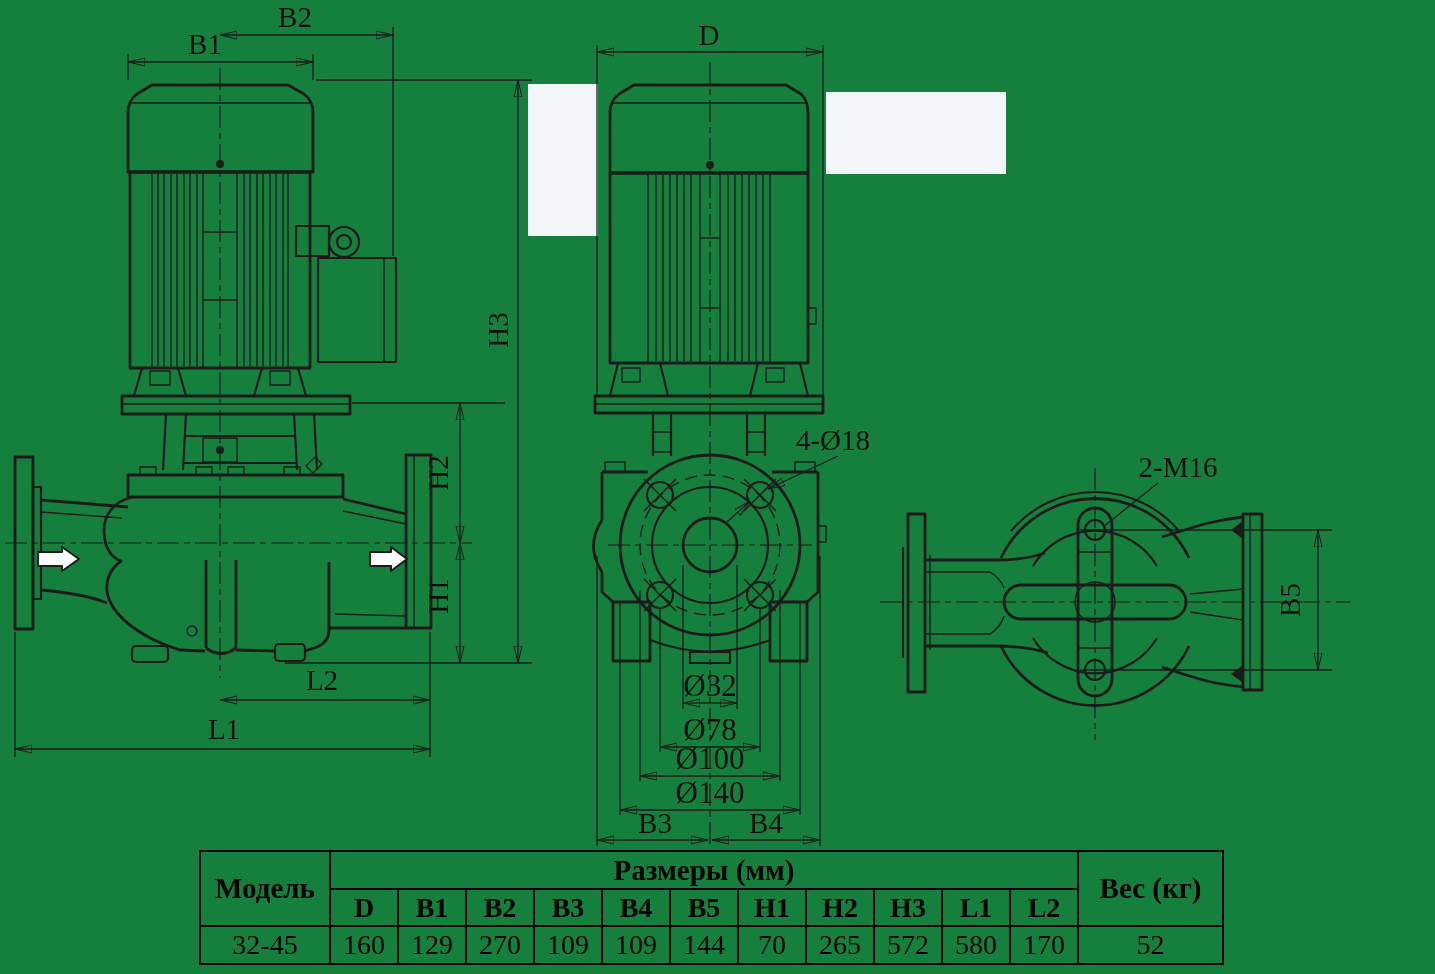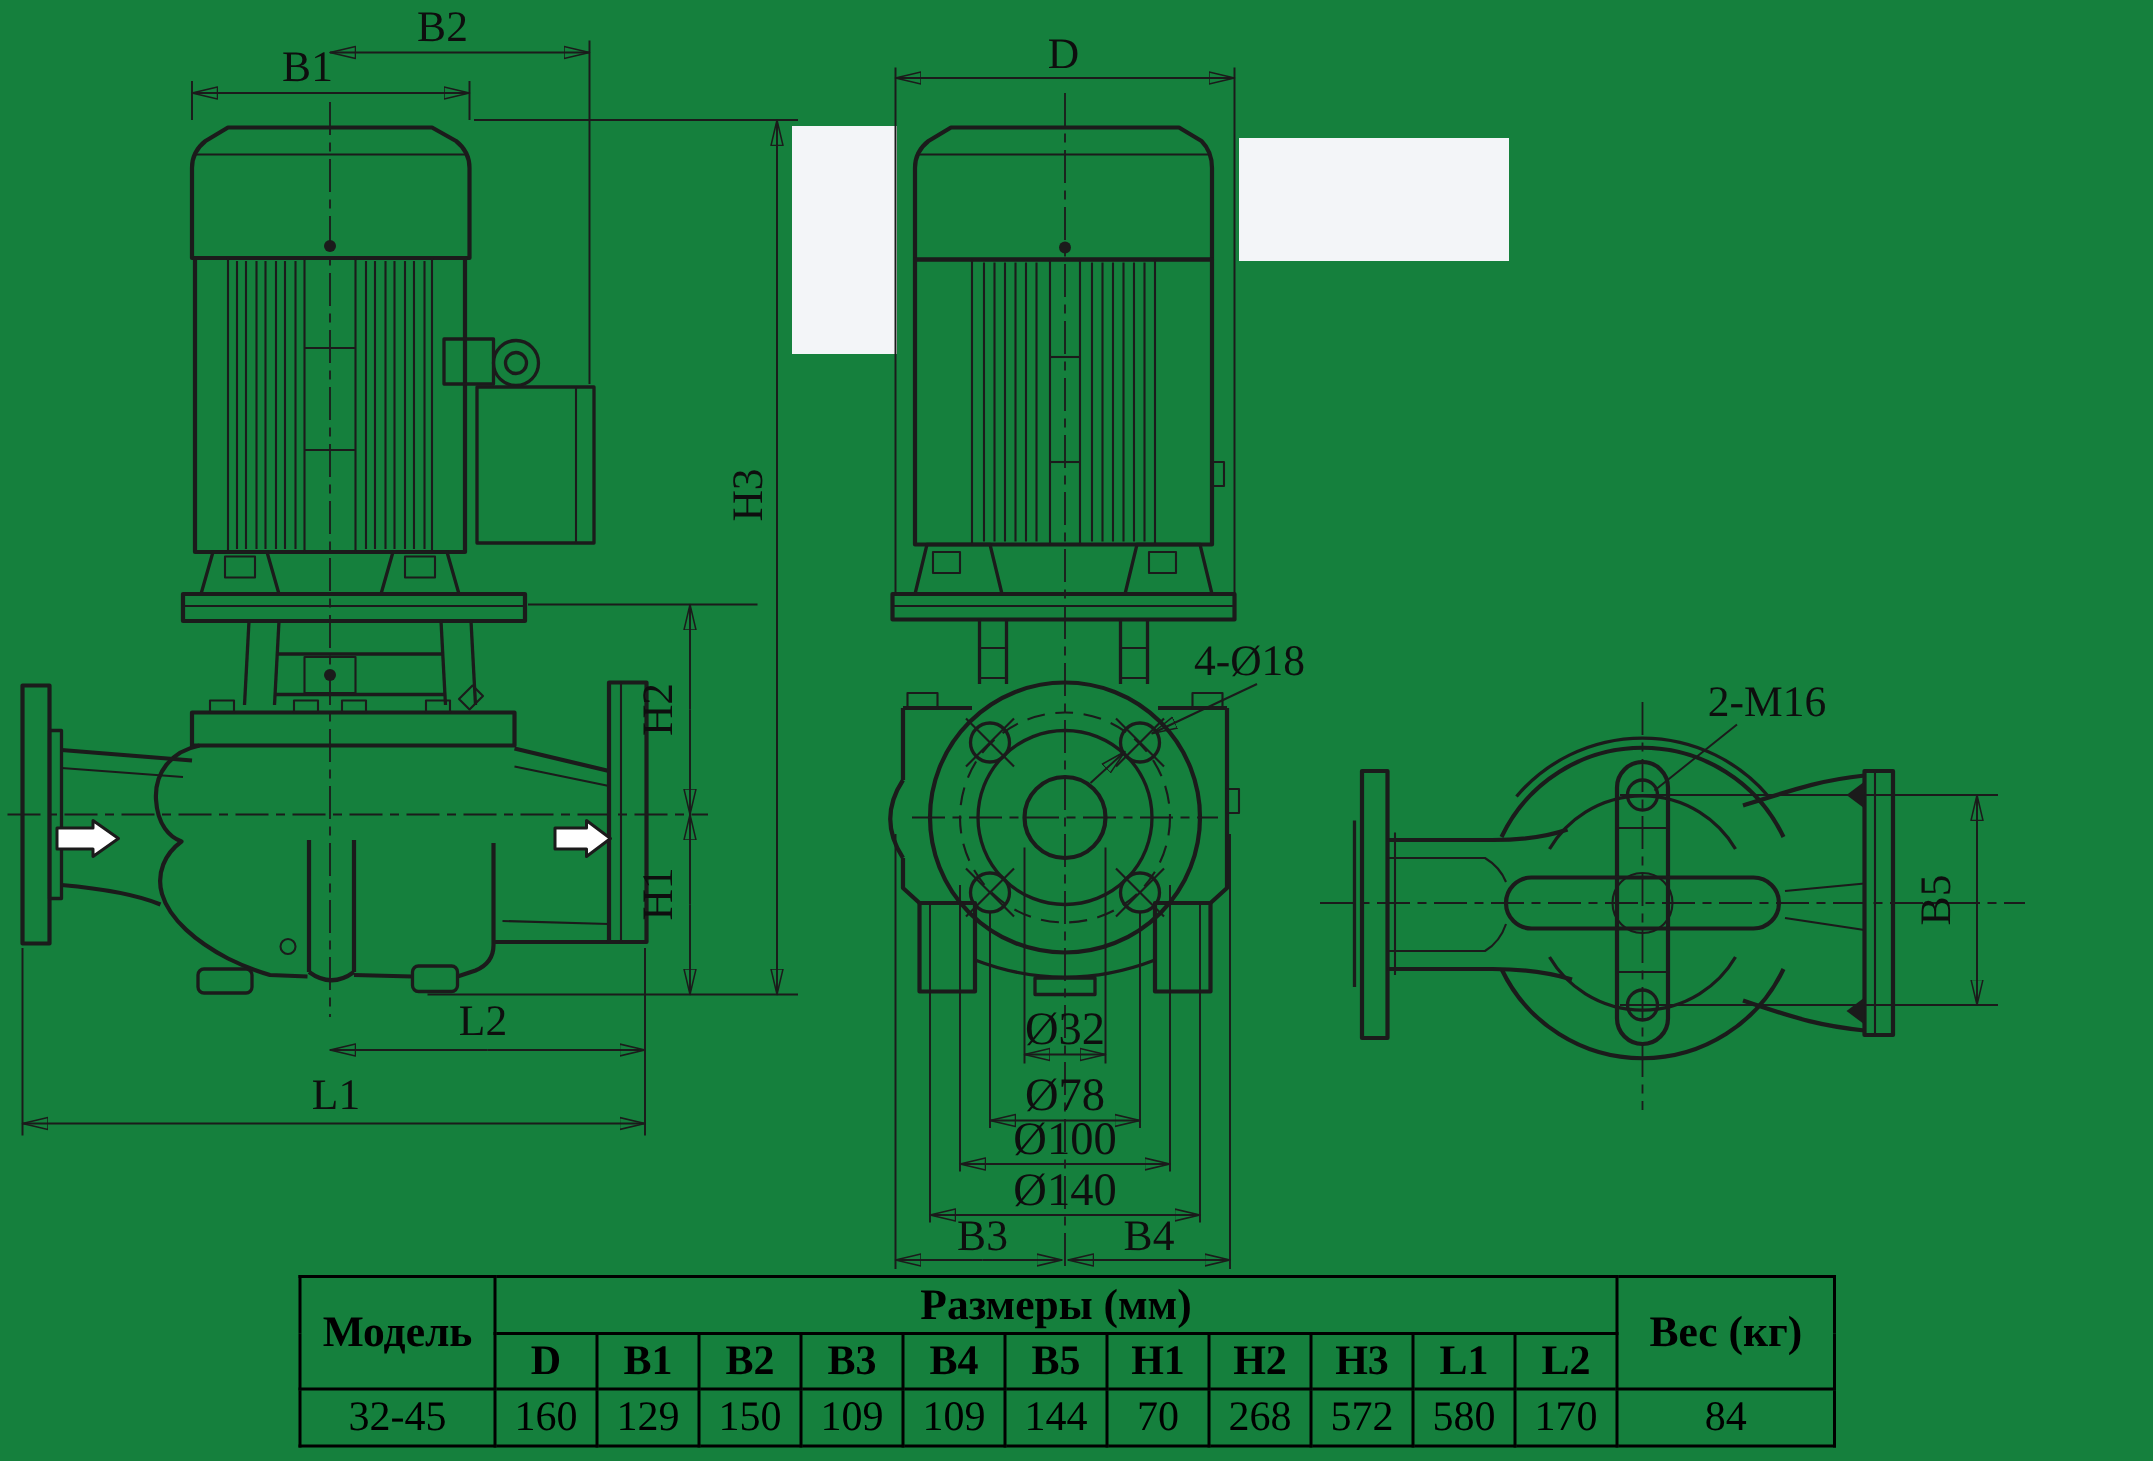--- a/index.html
+++ b/index.html
@@ -407,27 +407,27 @@
     <td class="hd">H1</td>
     <td class="hd">H2</td>
     <td class="hd">H3</td>
     <td class="hd">L1</td>
     <td class="hd">L2</td>
   </tr>
   <tr style="height:38px">
     <td>32-45</td>
     <td>160</td>
     <td>129</td>
-    <td>150</td>
+    <td>270</td>
     <td>109</td>
     <td>109</td>
     <td>144</td>
     <td>70</td>
-    <td>268</td>
+    <td>265</td>
     <td>572</td>
     <td>580</td>
     <td>170</td>
-    <td>84</td>
+    <td>52</td>
   </tr>
 </tbody>
     </table>
 
 </div>
 
 </body></html>

